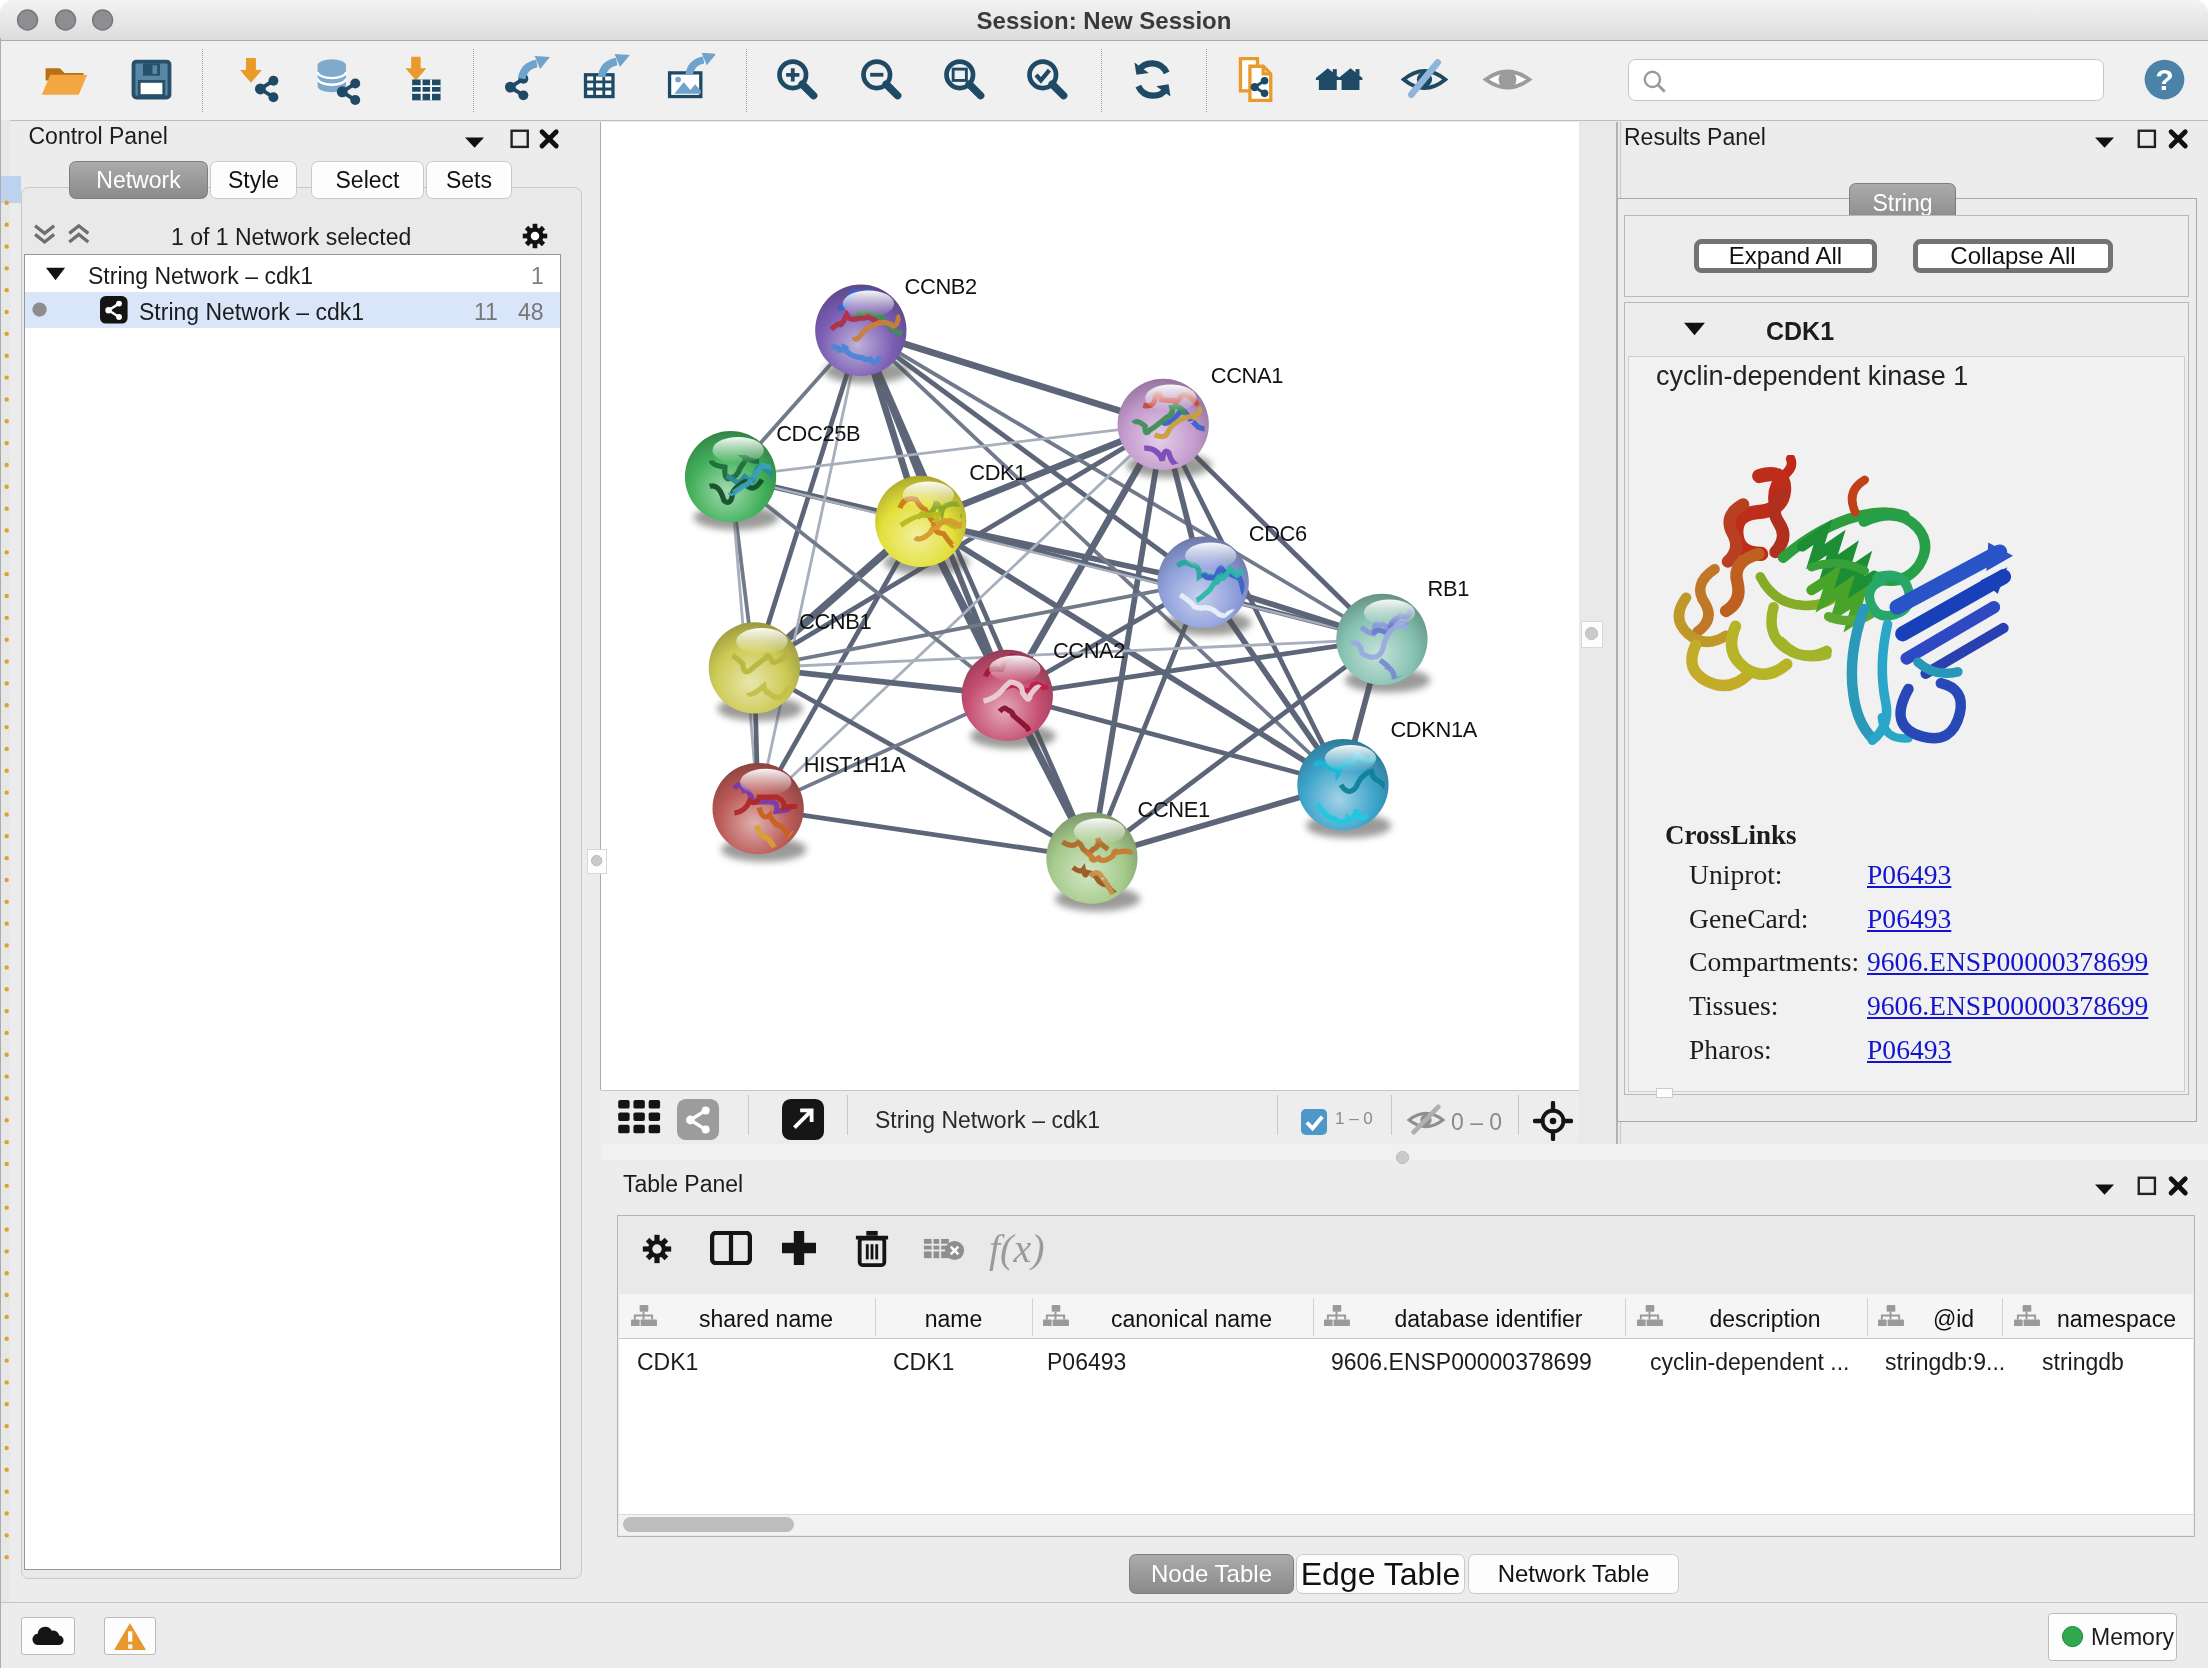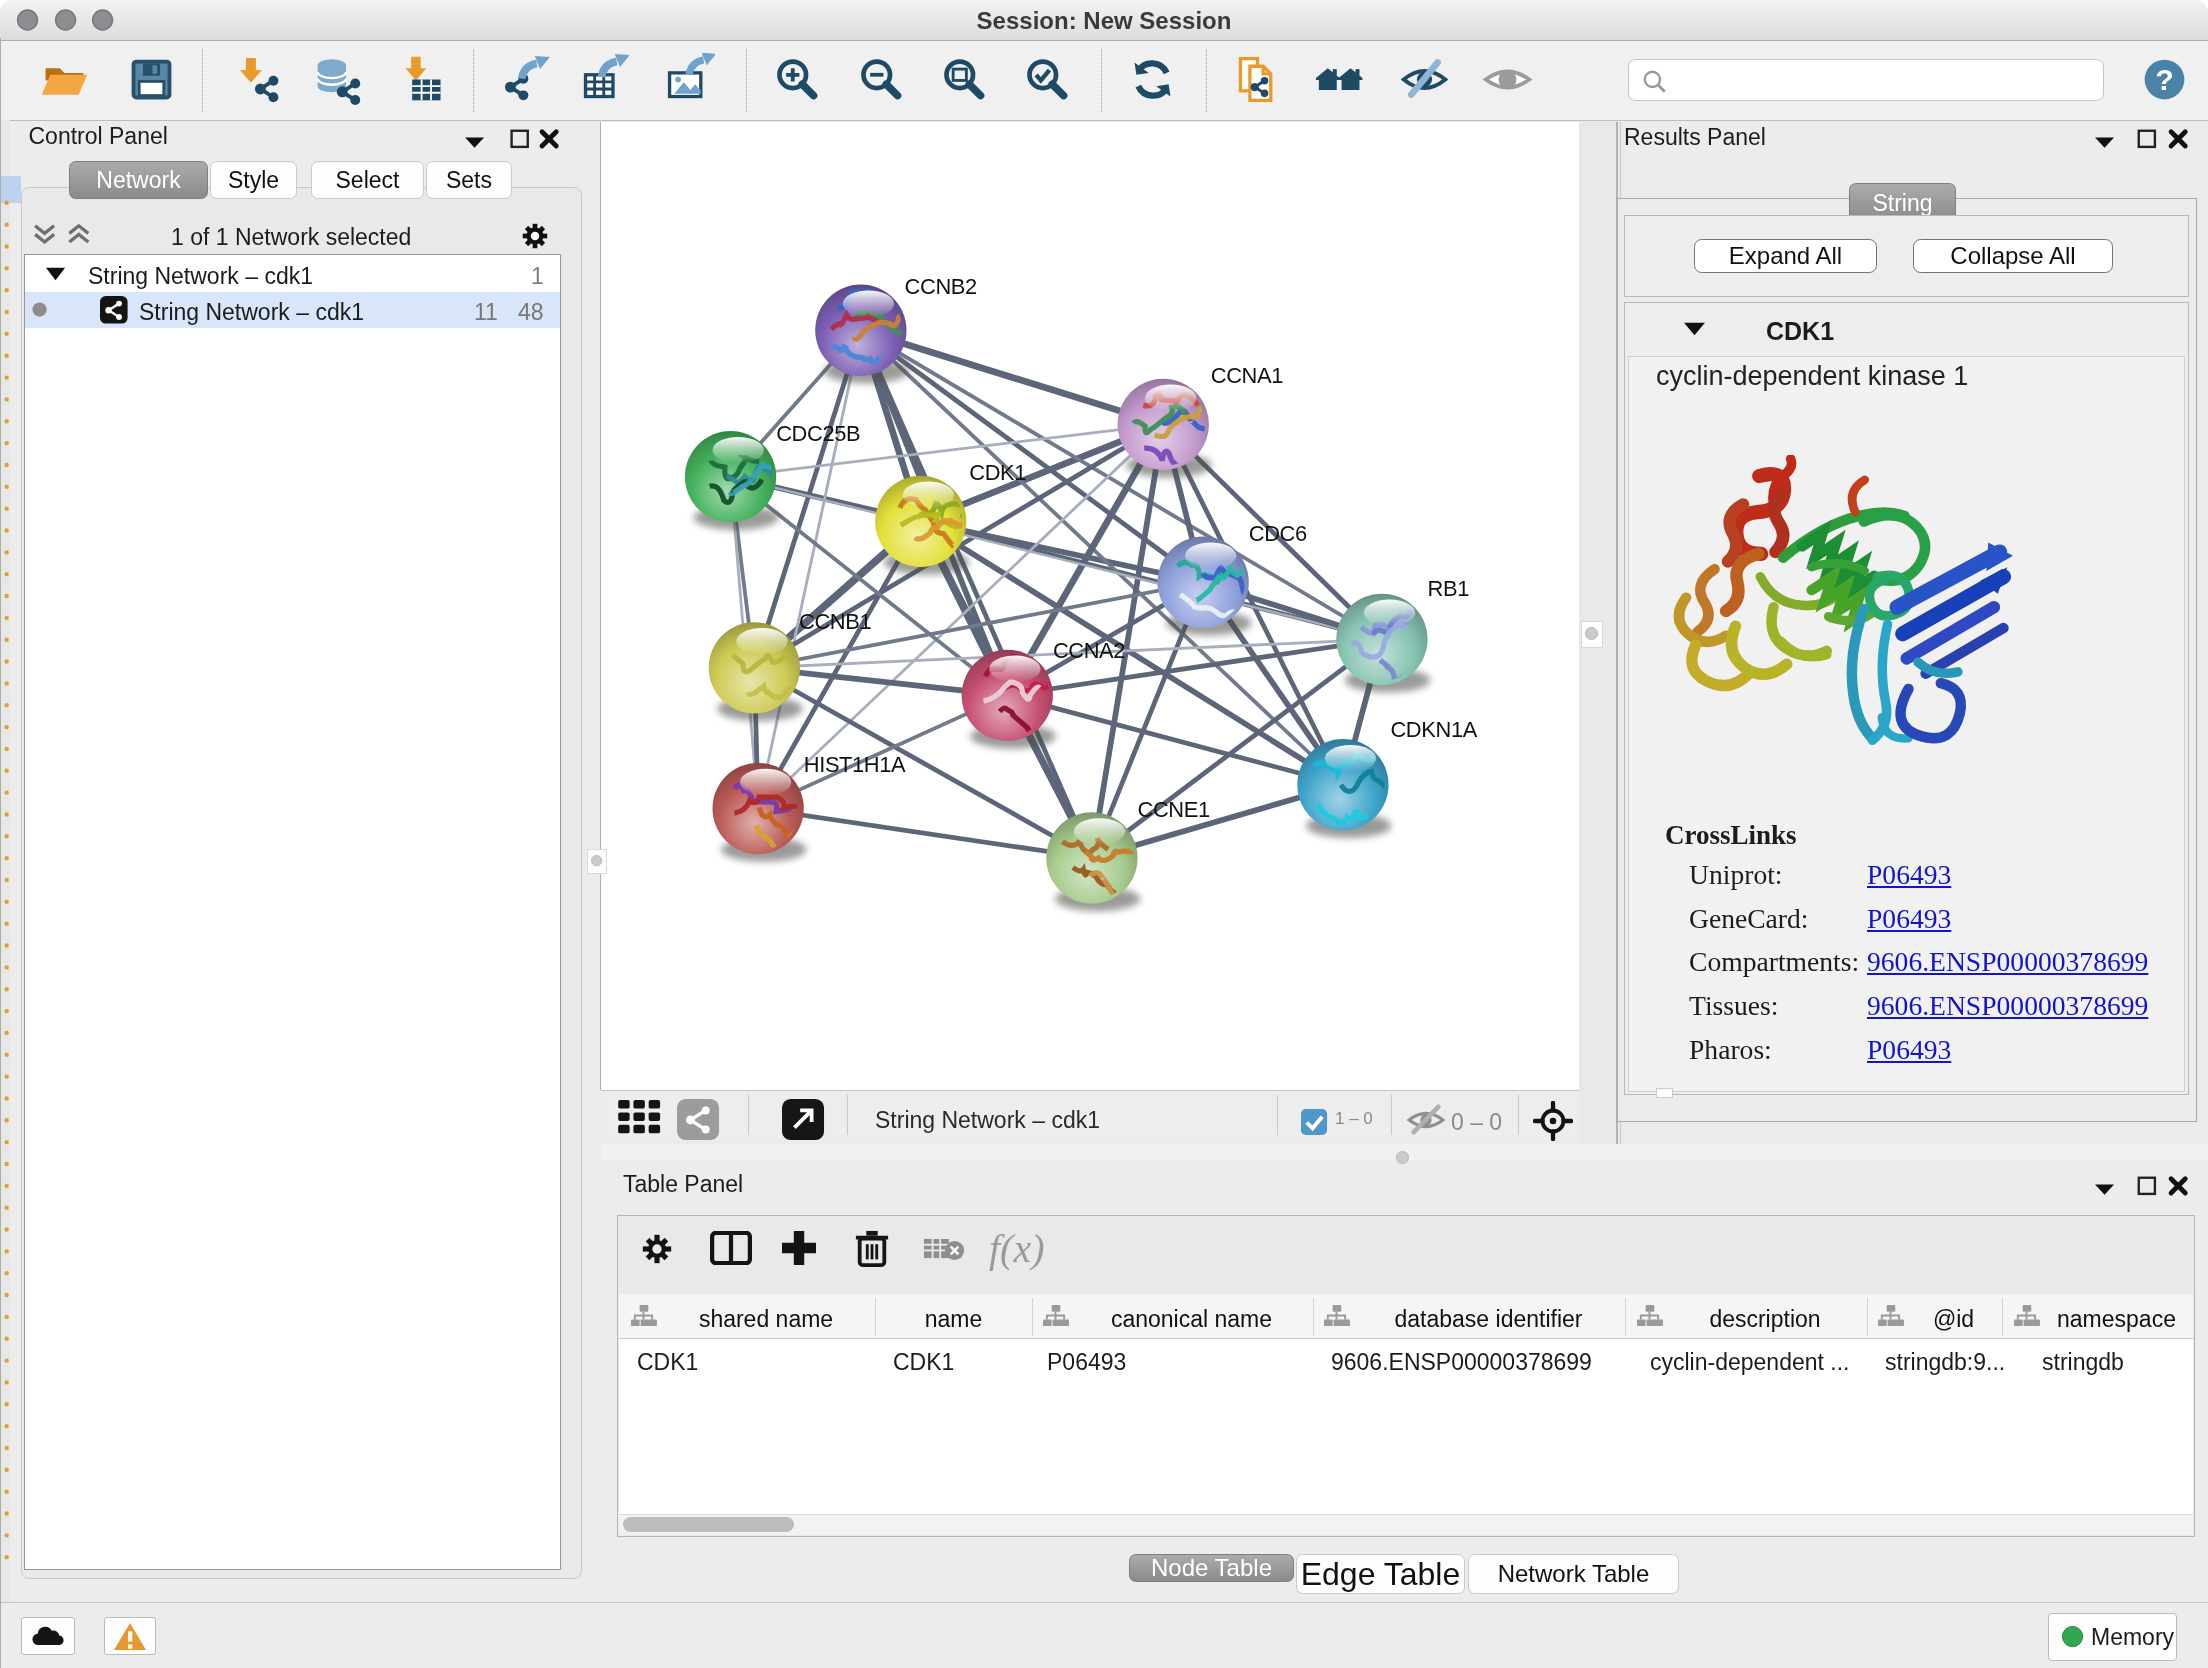--- a/index.html
+++ b/index.html
@@ -5,21 +5,21 @@
 html{background:#FFF;}
 body{width:2208px;height:1668px;position:relative;background:#ECECEC;
  font-family:"Liberation Sans",sans-serif;overflow:hidden;border-radius:13.3px 13.3px 0 0;}
 .abs{position:absolute;}
 .tx{position:absolute;white-space:nowrap;color:#1C1C1C;}
 .panel-title{font-size:23px;color:#1C1C1C;}
 .tab{position:absolute;display:flex;align-items:center;justify-content:center;
  font-size:23px;border-radius:6.7px;box-sizing:border-box;}
 .tab.on{background:linear-gradient(#ABABAB,#8A8A8A);color:#FFF;border:1px solid #7E7E7E;}
 .tab.off{background:#FDFDFD;color:#111;border:1px solid #C9C9C9;}
-.btn{position:absolute;background:#FFF;border:1px solid #737373;border-radius:7.6px;
+.btn{position:absolute;background:#FFF;border:5px solid #737373;border-radius:7.6px;
  display:flex;align-items:center;justify-content:center;font-size:24px;color:#111;
  box-sizing:border-box;}
 .serif{font-family:"Liberation Serif",serif;}
 a.lk{color:#1414CE;text-decoration:underline;}
 </style></head><body>
 <div class="abs" style="left:0;top:0;width:2208px;height:40px;
  background:linear-gradient(#F3F3F3,#DCDCDC);border-bottom:1px solid #ABABAB;
  border-radius:9.5px 9.5px 0 0;"></div>
 <svg class="abs" style="left:0;top:0" width="133" height="40" viewBox="0 0 140 42">
  <circle cx="29" cy="21" r="10.5" fill="#8E8E92" stroke="#77777B" stroke-width="1.5"></circle>
@@ -848,21 +848,21 @@
 <div class="tx" style="left:637px;top:1349px;font-size:23px;">CDK1</div>
 <div class="tx" style="left:893px;top:1349px;font-size:23px;">CDK1</div>
 <div class="tx" style="left:1047px;top:1349px;font-size:23px;">P06493</div>
 <div class="tx" style="left:1331px;top:1349px;font-size:23px;">9606.ENSP00000378699</div>
 <div class="tx" style="left:1650px;top:1349px;font-size:23px;">cyclin-dependent ...</div>
 <div class="tx" style="left:1885px;top:1349px;font-size:23px;">stringdb:9...</div>
 <div class="tx" style="left:2042px;top:1349px;font-size:23px;">stringdb</div>
 <div class="abs" style="left:619px;top:1514px;width:1574px;height:21px;background:#F2F2F2;
  border-top:1px solid #D8D8D8;box-sizing:border-box;"></div>
 <div class="abs" style="left:623px;top:1517px;width:171px;height:15px;background:#BDBDBD;border-radius:7.6px;"></div>
-<div class="tab on" style="left:1129px;top:1554px;width:165px;height:28px;font-size:24px;">Node Table</div>
+<div class="tab on" style="left:1129px;top:1554px;width:165px;height:40px;font-size:24px;">Node Table</div>
 <div class="tab off" style="left:1296px;top:1554px;width:169px;height:40px;font-size:32px;">Edge Table</div>
 <div class="tab off" style="left:1468px;top:1554px;width:211px;height:40px;font-size:24px;">Network Table</div>
 <div class="abs" style="left:0;top:1602px;width:2208px;height:1px;background:#C6C6C6;"></div>
 <div class="abs" style="left:21px;top:1617px;width:54px;height:38px;background:#FDFDFD;
  border:1px solid #B9B9B9;border-radius:2.9px;box-sizing:border-box;"></div>
 <svg class="abs" style="left:31px;top:1624px" width="34" height="25" viewBox="0 0 36 26">
  <path d="M8,22 a6,6 0 0 1 -1,-12 a8,8 0 0 1 15,-3 a6.5,6.5 0 0 1 8,5 a5,5 0 0 1 -1,10 z" fill="#141414"></path>
   </svg>
 <div class="abs" style="left:104px;top:1617px;width:52px;height:38px;background:#FDFDFD;
  border:1px solid #B9B9B9;border-radius:2.9px;box-sizing:border-box;"></div>

